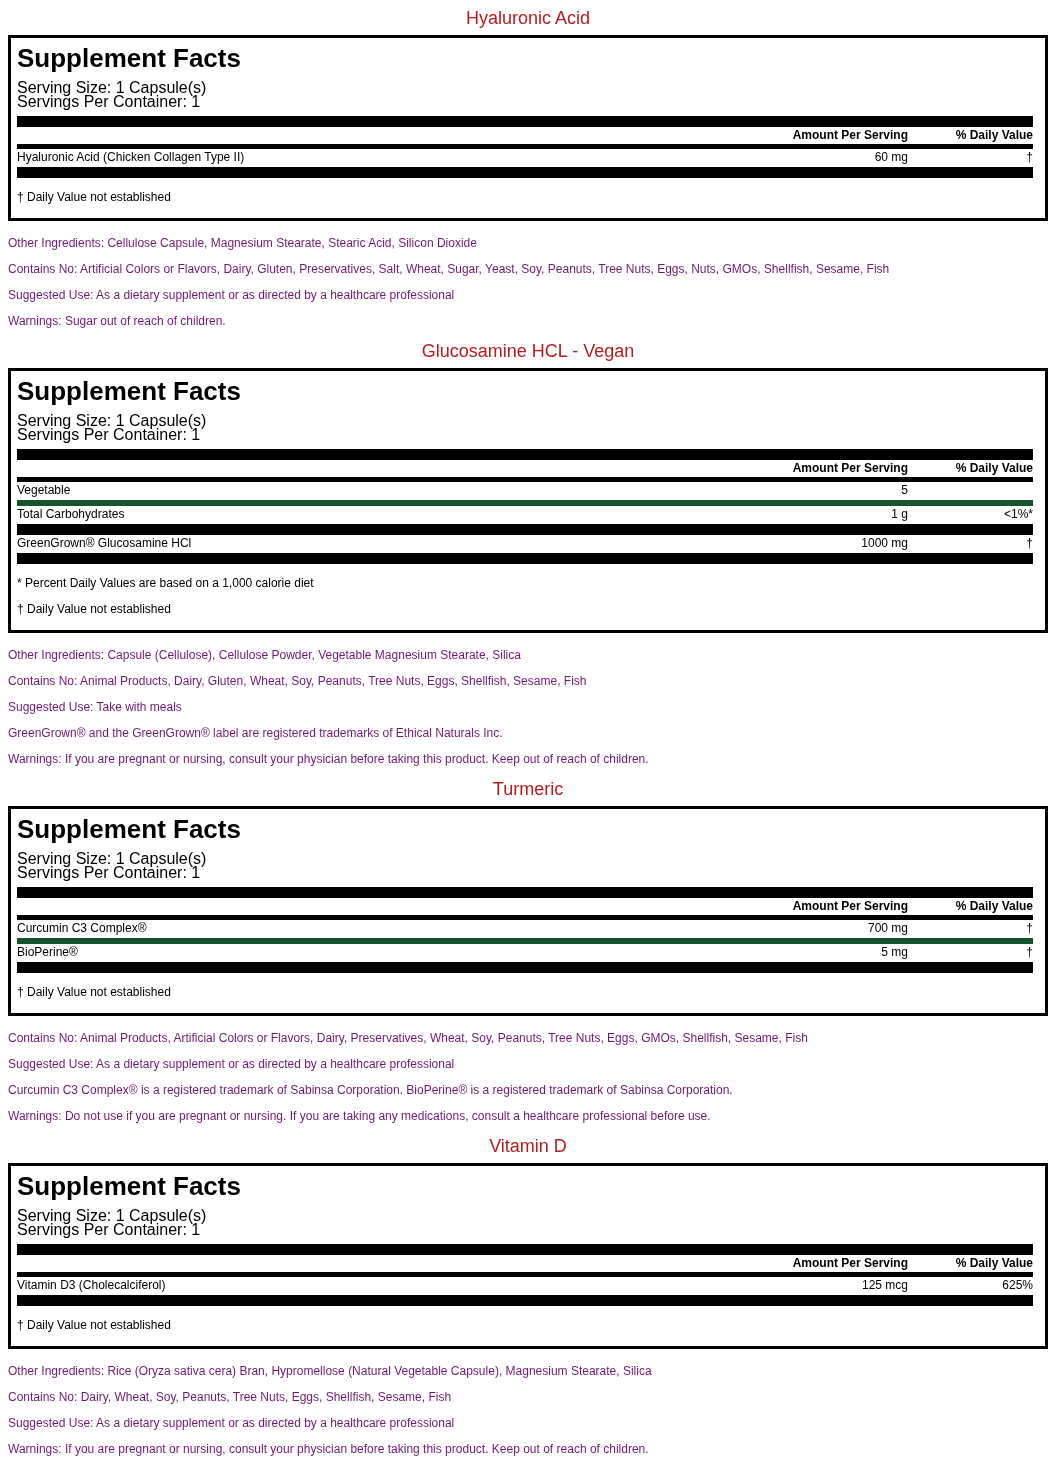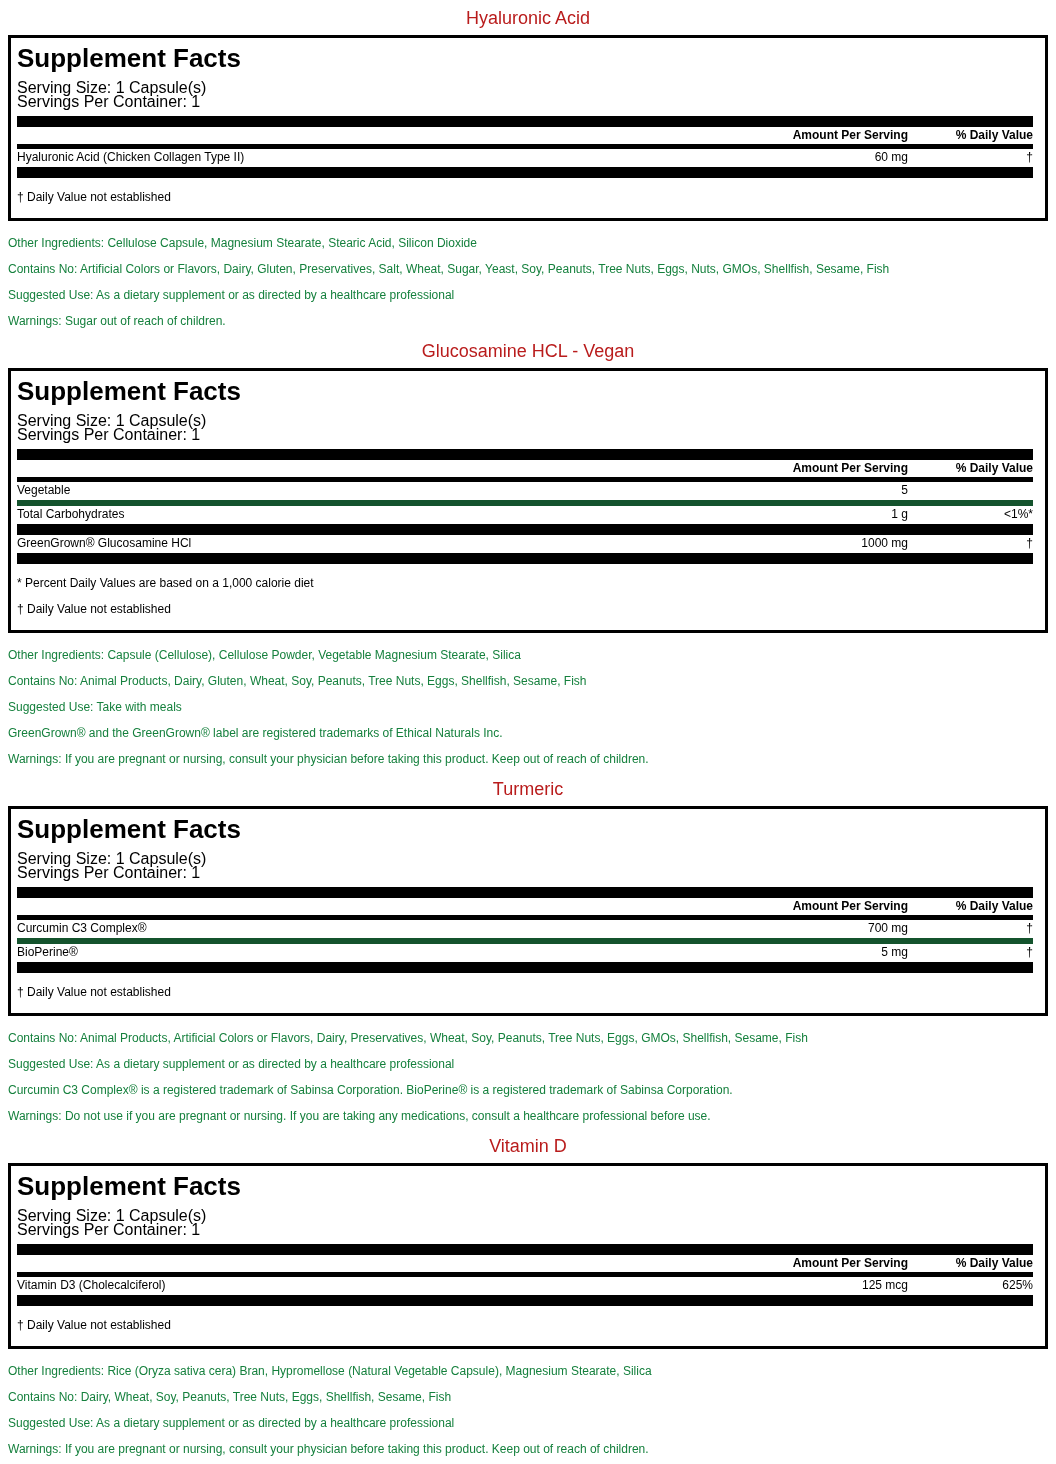--- a/index.html
+++ b/index.html
@@ -53,21 +53,21 @@
     font-size: 12px;
     line-height: 13px;
     padding: 2px 0 3px 0;
   }
   .nname { flex: 1; }
   .row + .row { border-top: 6px solid #14532d; }
   .footnote { font-size: 12px; line-height: 14px; margin-top: 12px; }
   .note {
     font-size: 12px;
     line-height: 14px;
-    color: #15803d;
+    color: #701a75;
     margin: 12px 8px 0 8px;
   }
   .facts-box + .note { margin-top: 15px; }
 </style>
 </head>
 <body>
 
 <section class="panel">
   <div class="panel-title">Hyaluronic Acid</div>
   <div class="facts-box">

